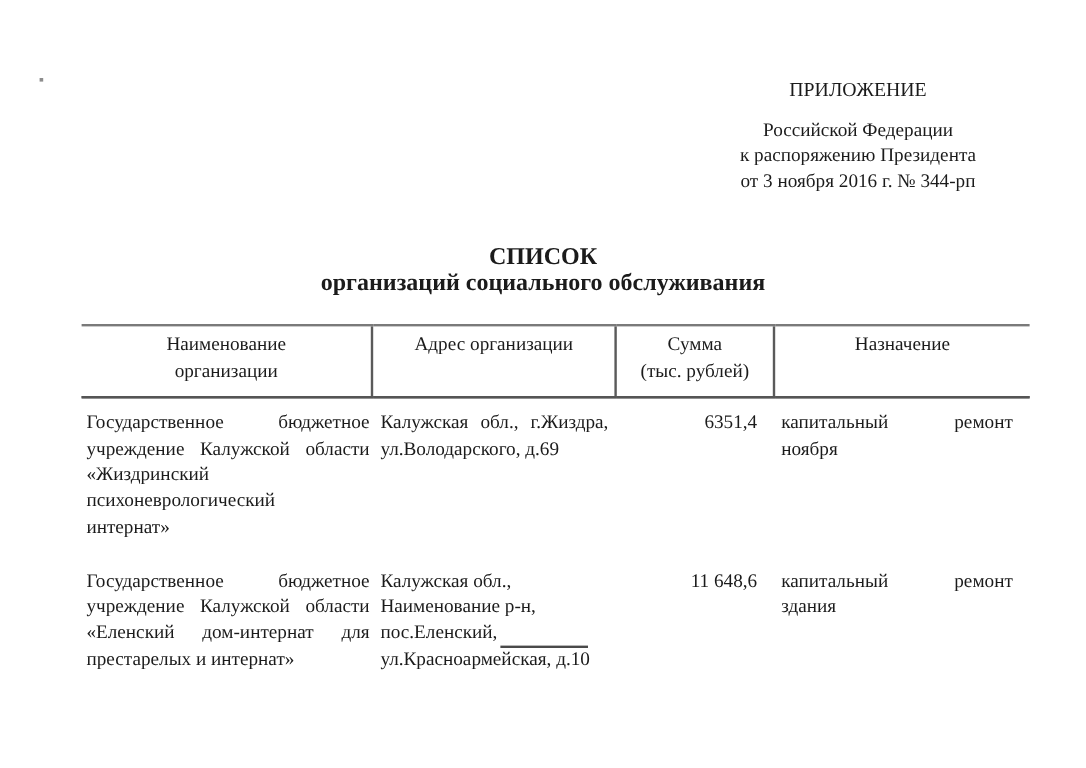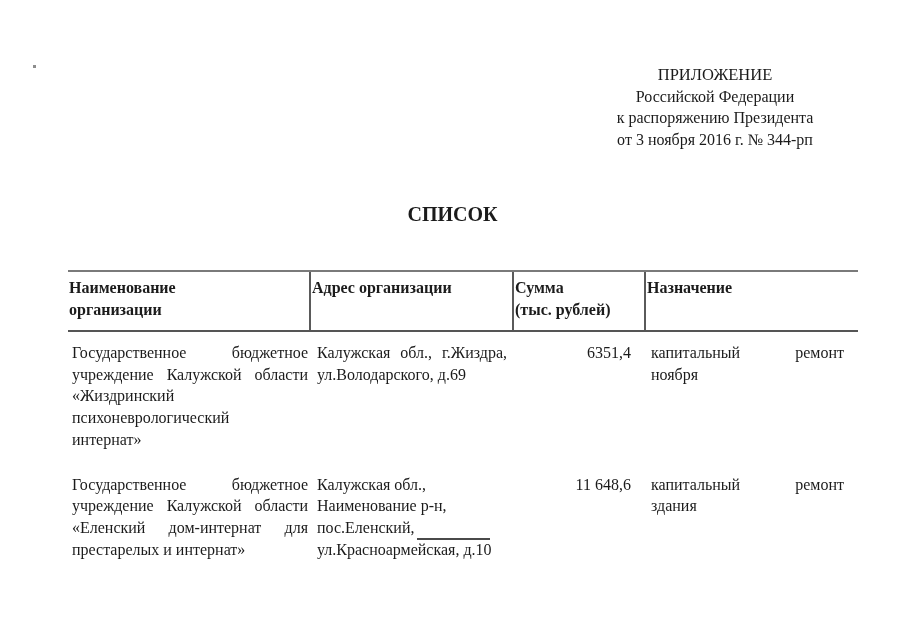--- a/index.html
+++ b/index.html
@@ -29,20 +29,21 @@
   .appendix {
     position: absolute;
     top: 64px;
     left: 592px;
     width: 246px;
     text-align: center;
     line-height: 21.5px;
   }
   .appendix-label {
     font-size: 16.5px;
+    margin-bottom: 12px;
   }
   
   .doc-title {
     position: absolute;
     top: 203px;
     left: 0;
     width: 905px;
     text-align: center;
     font-weight: bold;
     font-size: 20px;
@@ -55,22 +56,22 @@
     top: 270px;
     width: 790px;
     border-collapse: collapse;
     table-layout: fixed;
   }
   .org-table col.c1 { width: 242px; }
   .org-table col.c2 { width: 203px; }
   .org-table col.c3 { width: 132px; }
   .org-table col.c4 { width: 213px; }
   .org-table th {
-    font-weight: bold;
-    text-align: left;
+    font-weight: normal;
+    text-align: center;
     vertical-align: top;
     border-top: 2px solid #7a7a7a;
     border-bottom: 2px solid #555555;
     height: 60px;
     box-sizing: border-box;
     padding-top: 5px;
     line-height: 21.7px;
   }
   .org-table th + th {
     border-left: 2px solid #5a5a5a;
@@ -112,20 +113,21 @@
     <div class="appendix-label">ПРИЛОЖЕНИЕ</div>
     <div>
         <div class="ln">Российской Федерации</div>
         <div class="ln">к распоряжению Президента</div>
         <div class="ln">от 3 ноября 2016 г. № 344-рп</div>
       </div>
   </div>
 
   <div class="doc-title">
     <div>СПИСОК</div>
+    <div>организаций социального обслуживания</div>
   </div>
 
   <table class="org-table">
     <colgroup>
       <col class="c1">
         <col class="c2">
         <col class="c3">
         <col class="c4">
     </colgroup>
     <thead>

